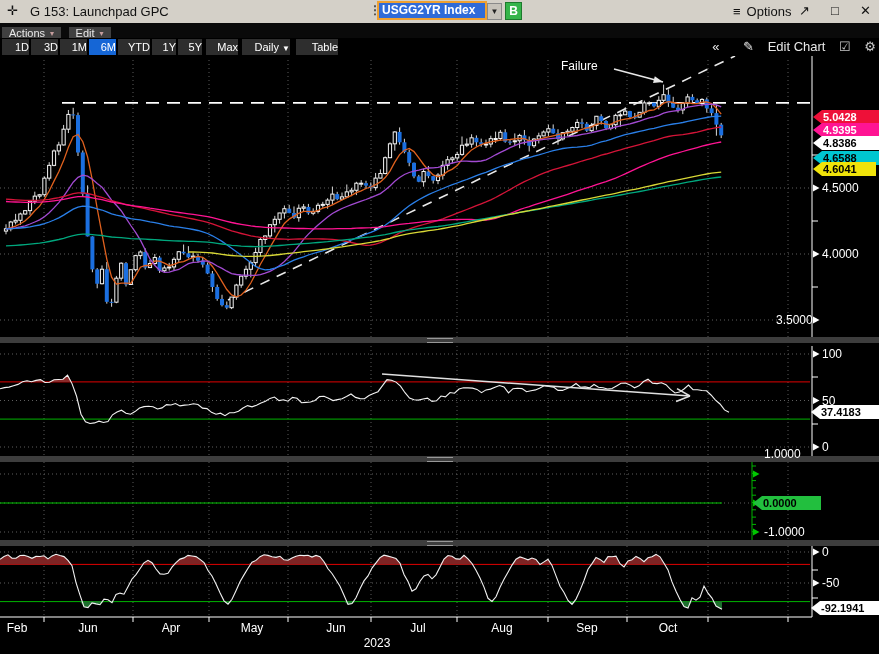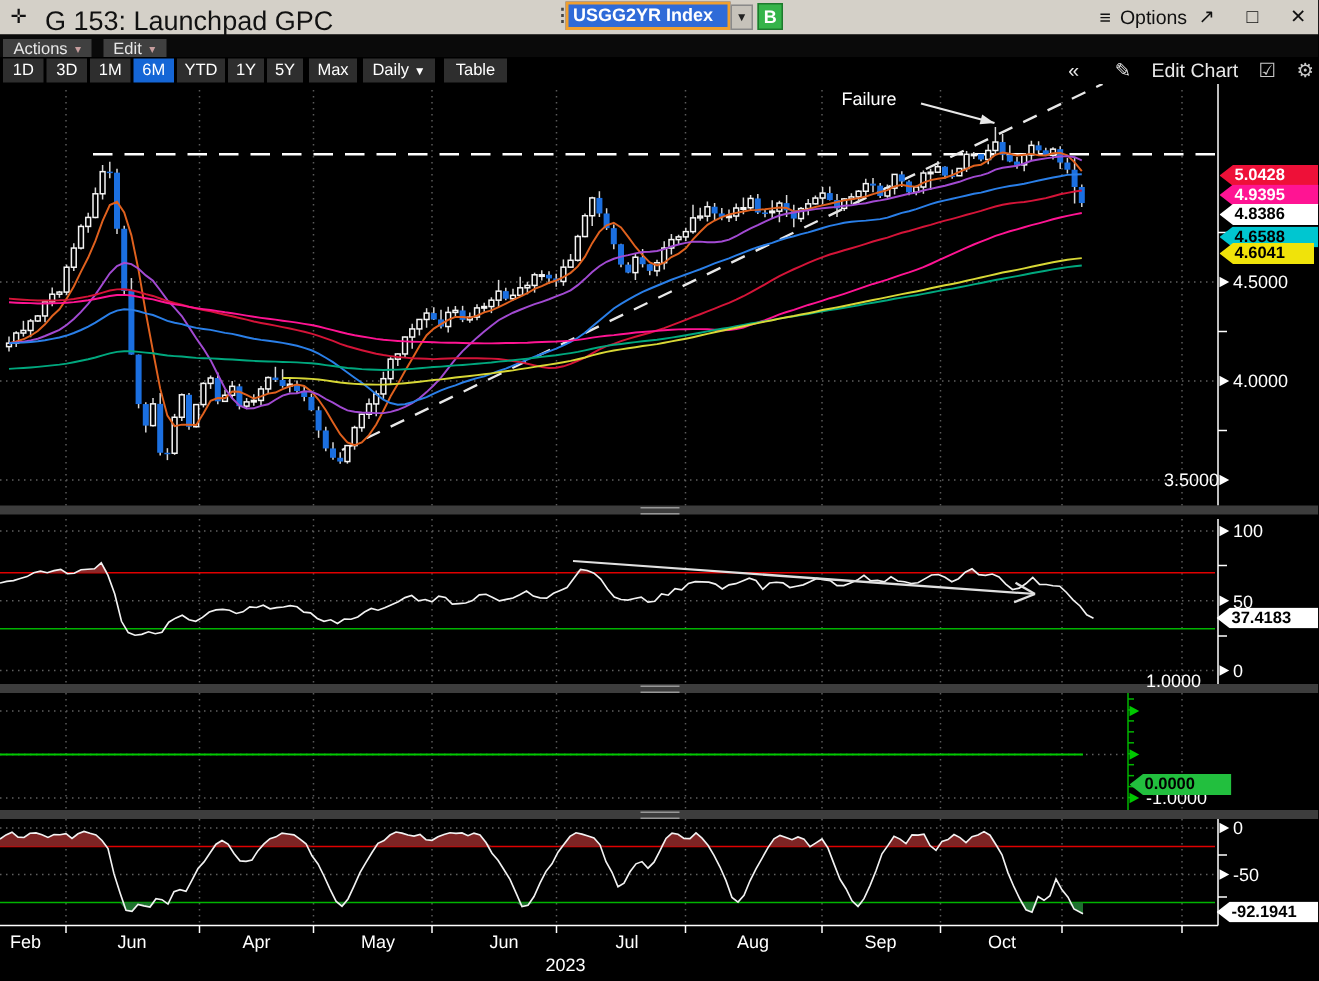--- a/index.html
+++ b/index.html
@@ -1,40 +1,40 @@
 <!DOCTYPE html>
 <html><head>
 <meta charset="utf-8">
 <style>
   html,body{margin:0;padding:0;background:#000;}
   .window{position:relative;width:879px;height:654px;background:#000;overflow:hidden;
           font-family:"Liberation Sans",sans-serif;-webkit-font-smoothing:antialiased;}
   
   .titlebar{position:absolute;top:0;left:0;width:879px;height:23px;background:#d4d0c8;color:#000;}
   .move-icon{position:absolute;left:7px;top:3px;font-size:13px;color:#111;}
-  .title-text{position:absolute;left:30px;top:4px;font-size:18px;color:#111;}
+  .title-text{position:absolute;left:30px;top:4px;font-size:13px;color:#111;}
   .grip-dots{position:absolute;left:369px;top:3px;font-size:12px;color:#444;font-weight:bold;}
   .sec-input{position:absolute;left:377px;top:1px;width:100px;height:15px;background:#2f6bd8;
              border:2px solid #efa030;color:#fff;font-size:12px;font-weight:bold;line-height:15px;padding:0 3px;}
   .sec-caret{position:absolute;left:487px;top:3px;width:13px;height:15px;font-size:8px;text-align:center;
              line-height:15px;background:#c6c2ba;border:1px solid #8a8a8a;color:#222;}
   .b-btn{position:absolute;left:505px;top:2px;width:15px;height:16px;background:#35b44a;border:1px solid #1d7a2d;
          color:#fff;font-weight:bold;font-size:12px;text-align:center;line-height:16px;}
   .opt-menu{position:absolute;left:733px;top:4px;font-size:13px;color:#111;}
   .opt-menu .burger{margin-right:6px;}
   .win-ctl{position:absolute;top:3px;font-size:13px;color:#111;}
   
   .menurow{position:absolute;top:23px;left:0;width:879px;height:15px;background:#0a0a0a;}
   .menubtn{display:inline-block;margin:1px 1px 0 2px;padding:0 7px;height:13px;background:#404040;
            color:#e8e8e8;font-size:11px;line-height:13px;}
   .menubtn .caret{font-size:8px;color:#c79e9e;margin-left:5px;vertical-align:1px;}
   
   .toolbar{position:absolute;top:38px;left:0;width:879px;height:18px;background:#000;}
   .tbtn{display:inline-block;margin:1px 0 0 2px;height:16px;background:#2e2e2e;color:#fff;font-size:11px;
-        line-height:16px;text-align:center;vertical-align:top;}
+        line-height:16px;text-align:right;vertical-align:top;}
   .tbtn.active{background:#1566d6;}
   .tb-right{position:absolute;right:3px;top:1px;height:16px;color:#e8e8e8;font-size:13px;line-height:16px;}
   .tb-right span{margin-left:10px;}
   .gearish{color:#c8c8c8;}
   
   .chart-area{position:absolute;top:56px;left:0;width:879px;height:598px;background:#000;}
   #plot{position:absolute;top:0;left:0;}
   .plot-label{position:absolute;color:#fff;font-size:12px;line-height:14px;white-space:nowrap;}
   .tag{position:absolute;left:813px;width:66px;height:14px;font-size:11px;font-weight:bold;line-height:14px;
        padding-left:10px;box-sizing:border-box;clip-path:polygon(0 50%,9px 0,100% 0,100% 100%,9px 100%);}
@@ -513,21 +513,21 @@
       <div class="tag" style="background: rgb(255, 255, 255); color: rgb(0, 0, 0); top: 80px; left: 813px; width: 66px; z-index: 3;">4.8386</div>
       <div class="tag" style="background: rgb(0, 198, 208); color: rgb(0, 0, 0); top: 95px; left: 813px; width: 66px; z-index: 4;">4.6588</div>
       <div class="tag" style="background: rgb(240, 227, 10); color: rgb(0, 0, 0); top: 106px; left: 813px; width: 63px; z-index: 5;">4.6041</div>
       <div class="plot-label" style="left: 561px; top: 3px;">Failure</div>
       <div class="plot-label" style="left: 822px; top: 291px;">100</div>
       <div class="plot-label" style="left: 822px; top: 337.5px;">50</div>
       <div class="plot-label" style="left: 822px; top: 384px;">0</div>
       <div class="tag" style="background: rgb(255, 255, 255); color: rgb(0, 0, 0); top: 349px; left: 811px; width: 68px; z-index: 3;">37.4183</div>
       <div class="plot-label" style="left: 764px; top: 391px;">1.0000</div>
       <div class="plot-label" style="left: 764px; top: 469px;">-1.0000</div>
-      <div class="tag" style="background: rgb(34, 191, 62); color: rgb(0, 0, 0); top: 460px; left: 753px; width: 68px; z-index: 3;">0.0000</div>
+      <div class="tag" style="background: rgb(34, 191, 62); color: rgb(0, 0, 0); top: 440px; left: 753px; width: 68px; z-index: 3;">0.0000</div>
       <div class="plot-label" style="left: 822px; top: 489px;">0</div>
       <div class="plot-label" style="left: 822px; top: 520px;">-50</div>
       <div class="tag" style="background: rgb(255, 255, 255); color: rgb(0, 0, 0); top: 545px; left: 811px; width: 68px; z-index: 3;">-92.1941</div>
       <div class="plot-label" style="left: 17px; top: 565px; transform: translateX(-50%);">Feb</div>
       <div class="plot-label" style="left: 88px; top: 565px; transform: translateX(-50%);">Jun</div>
       <div class="plot-label" style="left: 171px; top: 565px; transform: translateX(-50%);">Apr</div>
       <div class="plot-label" style="left: 252px; top: 565px; transform: translateX(-50%);">May</div>
       <div class="plot-label" style="left: 336px; top: 565px; transform: translateX(-50%);">Jun</div>
       <div class="plot-label" style="left: 418px; top: 565px; transform: translateX(-50%);">Jul</div>
       <div class="plot-label" style="left: 502px; top: 565px; transform: translateX(-50%);">Aug</div>

